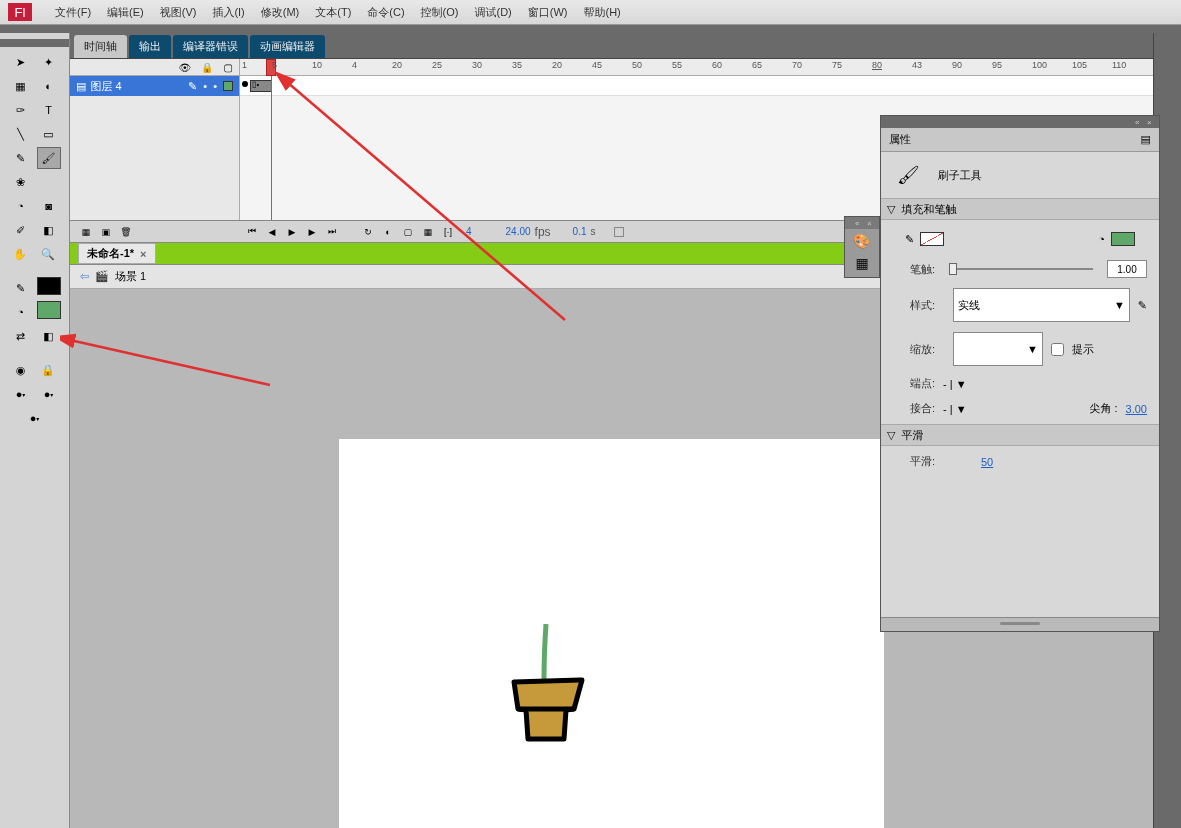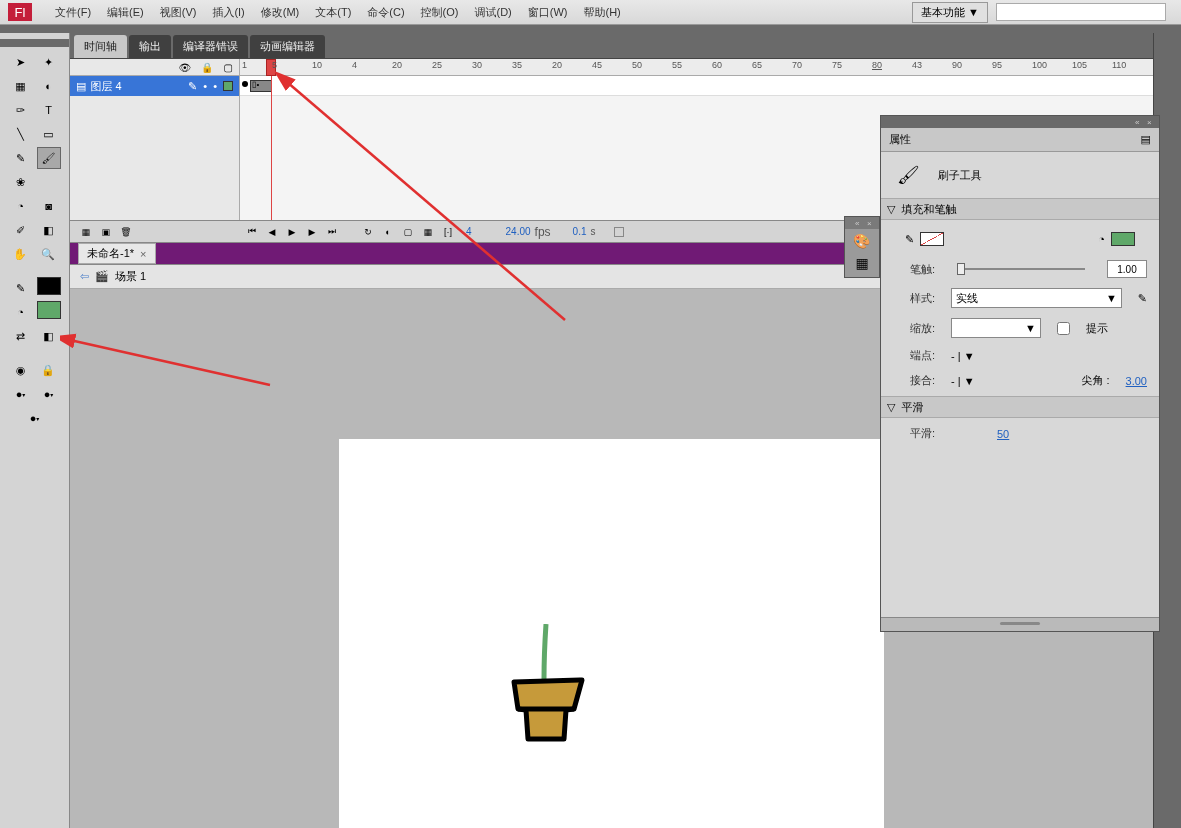--- a/index.html
+++ b/index.html
@@ -19,21 +19,21 @@
 .toolbox { width: 70px; background: #d4d4d4; border-right: 1px solid #888; padding-top: 6px; }
 .tool-handle { height: 8px; background: #6a6a6a; margin-bottom: 4px; }
 .tool-row { display: flex; justify-content: center; gap: 4px; margin: 2px 0; }
 .tool-btn { width: 24px; height: 22px; background: #d4d4d4; border: 1px solid transparent; display: flex; align-items: center; justify-content: center; cursor: pointer; }
 .tool-btn.active { background: #a8a8a8; border: 1px solid #666; }
 .color-swatch { width: 24px; height: 18px; border: 1px solid #333; }
 
 .center-col { flex: 1; display: flex; flex-direction: column; position: relative; }
 
 .panel-tabs { height: 26px; background: #6a6a6a; display: flex; align-items: flex-end; padding-left: 4px; border-bottom: 1px solid #444; }
-.panel-tab { padding: 4px 10px; background: #404040; color: #eee; margin-right: 2px; cursor: pointer; border-top-left-radius: 3px; border-top-right-radius: 3px; }
+.panel-tab { padding: 4px 10px; background: #0c4a6e; color: #eee; margin-right: 2px; cursor: pointer; border-top-left-radius: 3px; border-top-right-radius: 3px; }
 .panel-tab.active { background: #c8c8c8; color: #222; }
 
 .timeline-header { height: 17px; background: #e8e8e8; display: flex; border-bottom: 1px solid #aaa; font-size: 10px; position: relative; }
 .layer-col { width: 170px; border-right: 1px solid #aaa; display: flex; align-items: center; justify-content: flex-end; padding-right: 6px; gap: 10px; }
 .eye-icon, .lock-icon, .square-icon { font-size: 10px; }
 .frames-ruler { flex: 1; position: relative; background: #ececec; }
 .ruler-num { position: absolute; top: 1px; font-size: 9px; color: #555; }
 .playhead-top { position: absolute; top: 0; width: 10px; height: 17px; background: #d44; border: 1px solid #a22; }
 
 .timeline-body { height: 145px; display: flex; background: #fff; border-bottom: 1px solid #888; }
@@ -46,21 +46,21 @@
 .keyframe { position: absolute; top: 5px; width: 6px; height: 10px; }
 .keyframe-dot { width: 6px; height: 6px; background: #000; border-radius: 50%; }
 .keyframe-filled { background: #888; border: 1px solid #333; }
 .playhead-line { position: absolute; top: 0; width: 1px; height: 100%; background: #d44; }
 
 .timeline-controls { height: 22px; background: #d4d4d4; display: flex; align-items: center; padding: 0 8px; gap: 4px; border-bottom: 1px solid #888; }
 .tc-group-left { width: 162px; display: flex; gap: 4px; }
 .tc-btn { width: 16px; height: 16px; background: #d4d4d4; cursor: pointer; display: flex; align-items: center; justify-content: center; font-size: 9px; }
 .tc-info { color: #2060c0; margin-left: 6px; font-size: 10px; }
 
-.doc-tabs { height: 22px; background: #701a75; display: flex; align-items: center; padding-left: 8px; border-bottom: 1px solid #888; }
+.doc-tabs { height: 22px; background: #84cc16; display: flex; align-items: center; padding-left: 8px; border-bottom: 1px solid #888; font-weight: bold; }
 .doc-tab { padding: 2px 8px; background: #e8e8e8; border: 1px solid #aaa; display: flex; align-items: center; gap: 6px; }
 .close-x { cursor: pointer; color: #666; }
 
 .scene-bar { height: 24px; background: #e4e4e4; display: flex; align-items: center; padding: 0 10px; gap: 6px; border-bottom: 1px solid #aaa; }
 .back-arrow { color: #4a7ec8; cursor: pointer; }
 
 .canvas-area { flex: 1; background: #b8b8b8; overflow: auto; position: relative; display: flex; align-items: flex-start; justify-content: center; padding-top: 150px; }
 .stage { width: 545px; height: 480px; background: #fff; position: relative; }
 
 .plant { position: absolute; left: 165px; top: 185px; }
@@ -74,29 +74,29 @@
 
 
 .props-panel { position: absolute; left: 880px; top: 115px; width: 280px; height: 517px; background: #d8d8d8; border: 1px solid #555; display: flex; flex-direction: column; }
 .props-titlebar { height: 12px; background: #6a6a6a; display:flex; justify-content: flex-end; padding: 0 2px; gap:2px; align-items:center; }
 .tiny-icon { width:10px; height:8px; color:#ccc; font-size:8px; cursor:pointer; }
 .props-head { height: 24px; background: #c8c8c8; display: flex; align-items: center; padding: 0 8px; border-bottom: 1px solid #999; }
 .props-tool-row { display: flex; align-items: center; padding: 12px 16px; gap: 18px; }
 .brush-icon { font-size: 18px; }
 .section-head { height: 22px; background: #c8c8c8; display: flex; align-items: center; padding: 0 6px; gap: 6px; border-top: 1px solid #aaa; border-bottom: 1px solid #aaa; font-size: 11px; }
 .section-body { padding: 8px 12px; display: flex; flex-direction: column; gap: 10px; }
-.prop-row { display: flex; align-items: center; gap: 16px; font-size: 11px; }
+.prop-row { display: flex; align-items: center; gap: 8px; font-size: 11px; }
 .prop-label { width: 42px; text-align: right; color: #333; }
 .stroke-swatch { width: 24px; height: 14px; border: 1px solid #333; background: linear-gradient(to bottom right, #fff 48%, #d44 48%, #d44 52%, #fff 52%); }
 .fill-swatch { width: 24px; height: 14px; border: 1px solid #333; background: #5fa869; }
 .paint-swatch-row { display:flex; align-items:center; justify-content: space-between; padding: 4px 12px; }
 .num-input { width: 40px; height: 18px; background: #fff; border: 1px solid #888; text-align: center; font-size: 10px; }
 .slider-track { flex: 1; height: 2px; background: #888; position: relative; margin: 0 6px; }
 .slider-thumb { position: absolute; left: 0; top: -5px; width: 8px; height: 12px; background: #eee; border: 1px solid #666; }
-.dropdown { flex:1; height: 20px; background: #fff; border: 1px solid #888; display: flex; align-items: center; justify-content: space-between; padding: 4px 4px; }
+.dropdown { flex:1; height: 28px; background: #fff; border: 1px solid #888; display: flex; align-items: center; justify-content: space-between; padding: 16px 4px; margin-left: 10px; }
 .link-val { color: #2060c0; text-decoration: underline; cursor: pointer; }
 .props-footer { margin-top: auto; height: 14px; background: #bababa; border-top: 1px solid #888; position:relative; }
 .props-footer::after { content:""; position:absolute; left:50%; top:4px; transform:translateX(-50%); width:40px; height:3px; background:#888; border-radius:2px; }
 
 
 .arrow-svg { position: absolute; pointer-events: none; }
 
 </style>
 </head>
 <body>
@@ -107,24 +107,20 @@
   <div class="menu-item">编辑(E)</div>
   <div class="menu-item">视图(V)</div>
   <div class="menu-item">插入(I)</div>
   <div class="menu-item">修改(M)</div>
   <div class="menu-item">文本(T)</div>
   <div class="menu-item">命令(C)</div>
   <div class="menu-item">控制(O)</div>
   <div class="menu-item">调试(D)</div>
   <div class="menu-item">窗口(W)</div>
   <div class="menu-item">帮助(H)</div>
-  <div class="menu-right">
-    <div class="workspace-label">基本功能 ▼</div>
-    <input class="search-box" style="">
-  </div>
 </div>
 <div class="top-gray"></div>
 
 <div class="main-area">
 
   <div class="toolbox">
     <div class="tool-handle"></div>
     <div class="tool-row">
       <div class="tool-btn">➤</div>
       <div class="tool-btn">✦</div>

